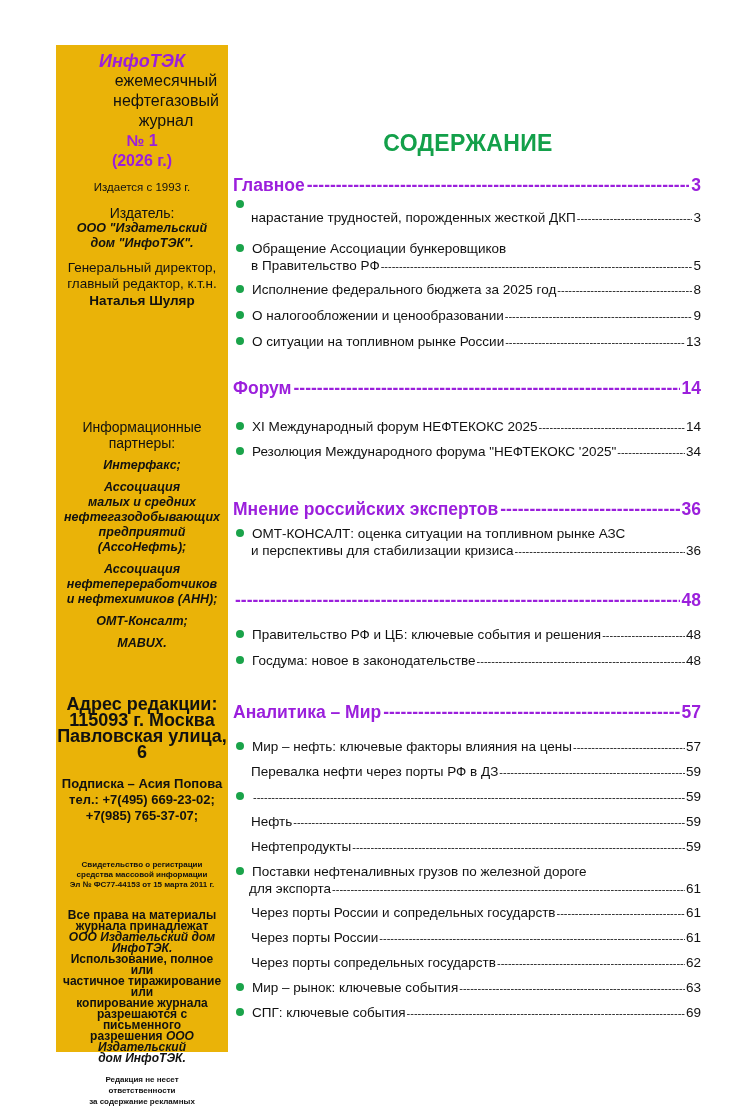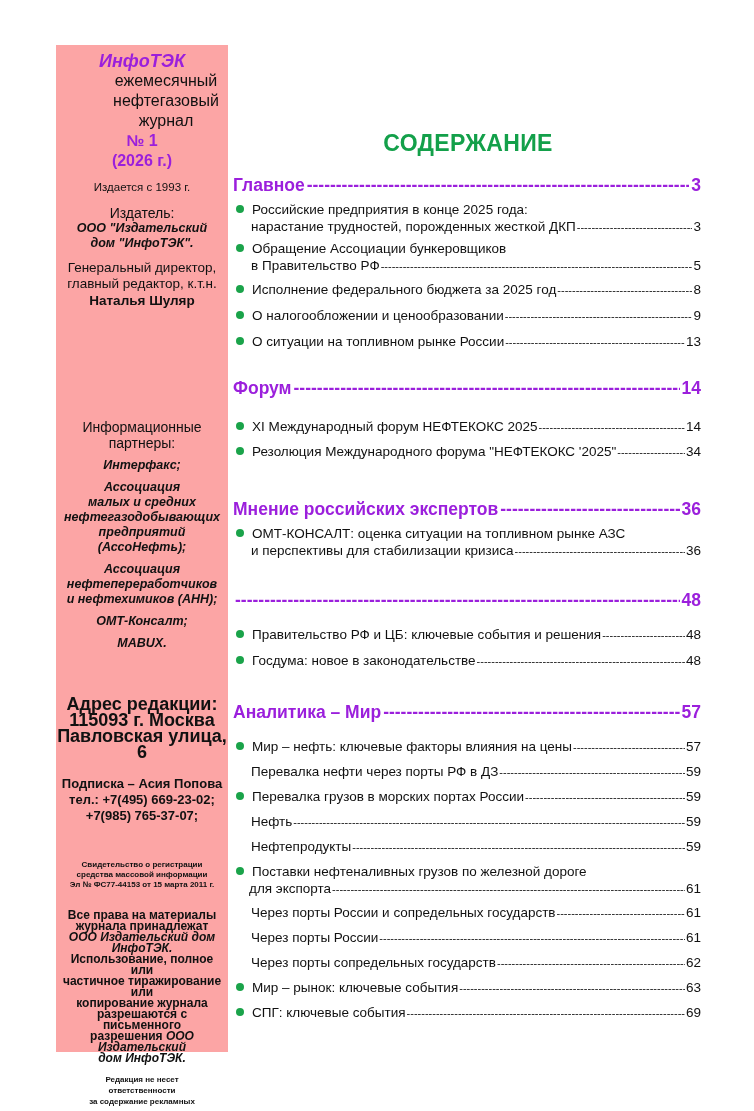--- a/index.html
+++ b/index.html
@@ -1,20 +1,20 @@
 <!DOCTYPE html>
 <html><head>
 <meta charset="utf-8">
 <style>
   html, body { margin: 0; padding: 0; background: #ffffff; }
   body { width: 754px; height: 1111px; position: relative; overflow: hidden; font-family: "Liberation Sans", sans-serif; color: #111; }
 
   .sidebar {
     position: absolute; left: 56px; top: 45px; width: 172px; height: 1007px;
-    background: #fca5a5; text-align: center; box-sizing: border-box; padding-top: 6px;
+    background: #eab308; text-align: center; box-sizing: border-box; padding-top: 6px;
   }
   .sb-brand { color: #9b1fdc; font-weight: bold; font-style: italic; font-size: 18px; line-height: 20px; }
   .sb-line { font-size: 16px; line-height: 20px; color: #111; margin-left: 48px; }
   .sb-issue { color: #9b1fdc; font-weight: bold; font-size: 16px; line-height: 20px; }
   .sb-small { font-size: 11.5px; line-height: 14px; margin-top: 9px; }
   .sb-publisher-label { font-size: 14px; line-height: 16px; margin-top: 11px; text-align: center; }
   .sb-publisher-name { font-size: 12.5px; font-weight: bold; font-style: italic; line-height: 15px; }
   .sb-director { font-size: 13.5px; line-height: 16px; margin-top: 9px; }
   .sb-director-name { font-size: 13.5px; font-weight: bold; line-height: 17px; }
 
@@ -150,21 +150,20 @@
   <div class="toc-title">СОДЕРЖАНИЕ</div>
 
   <div class="section-heading" style="top:175px">
     <span>Главное</span>
       <span class="dots"></span>
       <span class="page-num">3</span>
   </div>
   <div class="entry" style="top:201px">
     <div class="row">
         <span class="bullet"></span>
-        <span>Российские предприятия в конце 2025 года:</span>
       </div>
     <div class="row">
         <span class="indent"></span>
         <span>нарастание трудностей, порожденных жесткой ДКП</span>
         <span class="dots"></span>
         <span>3</span>
       </div>
   </div>
   <div class="entry" style="top:240px">
     <div class="row">
@@ -281,21 +280,20 @@
     <div class="row">
         <span class="indent"></span>
         <span>Перевалка нефти через порты РФ в ДЗ</span>
         <span class="dots"></span>
         <span>59</span>
       </div>
   </div>
   <div class="entry" style="top:788px">
     <div class="row">
         <span class="bullet"></span>
-        <span>Перевалка грузов в морских портах России</span>
         <span class="dots"></span>
         <span>59</span>
       </div>
   </div>
   <div class="entry" style="top:813px">
     <div class="row">
         <span class="indent"></span>
         <span>Нефть</span>
         <span class="dots"></span>
         <span>59</span>

